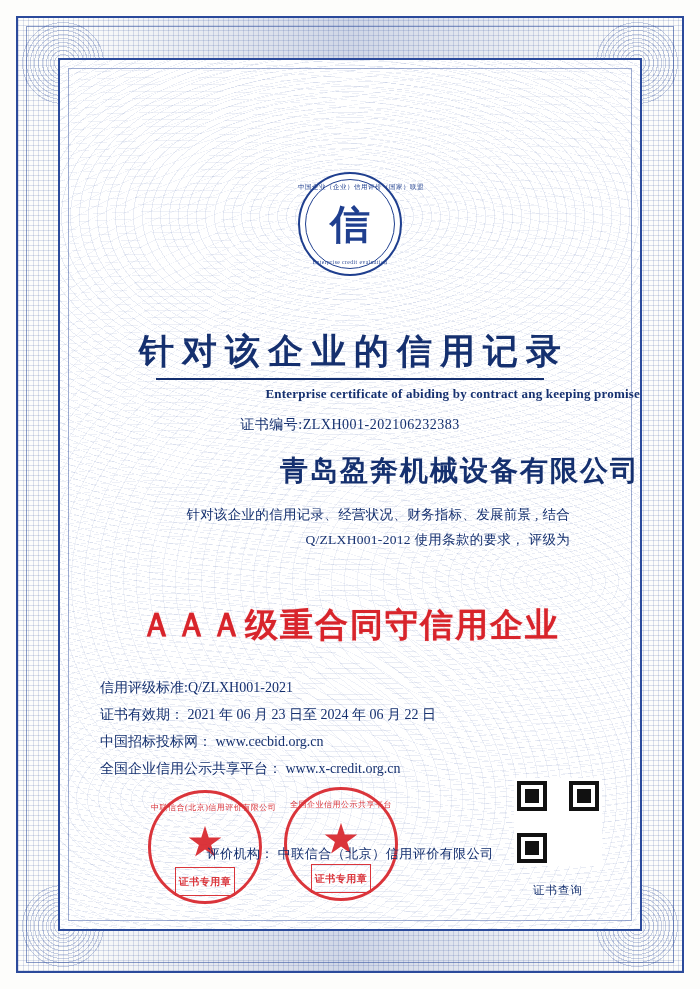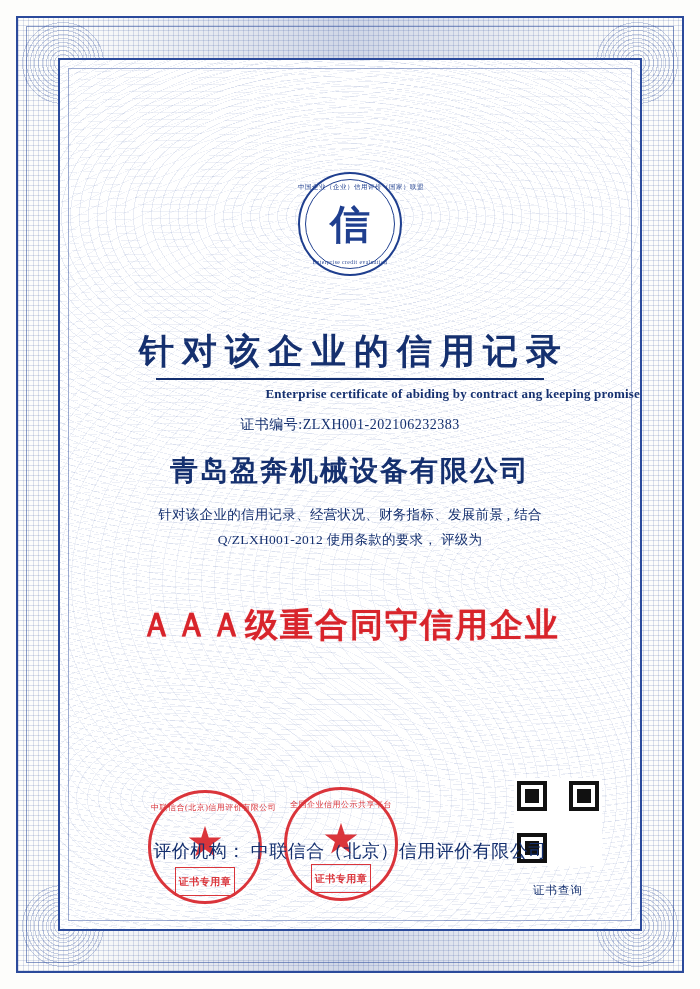--- a/index.html
+++ b/index.html
@@ -203,32 +203,32 @@
     text-align: center;
     font-size: 14px;
     color: #15306f;
     letter-spacing: .5px;
   }
 
   .company {
     position: absolute;
     top: 392px;
     left: 0; right: 0;
-    text-align: center;
+    text-align: right;
     font-size: 28px;
     font-weight: 700;
     color: #15306f;
     letter-spacing: 2px;
   }
 
   .body-text {
     position: absolute;
     top: 442px;
     left: 70px; right: 70px;
-    text-align: center;
+    text-align: right;
     font-size: 13.5px;
     line-height: 25px;
     color: #15306f;
     letter-spacing: .3px;
   }
 
   .award {
     position: absolute;
     top: 543px;
     left: 0; right: 0;
@@ -339,21 +339,21 @@
     font-size: 11.5px;
     color: #15306f;
     letter-spacing: 1px;
   }
 
   .issuer {
     position: absolute;
     bottom: 66px;
     left: 0; right: 0;
     text-align: center;
-    font-size: 18px;
+    font-size: 13px;
     color: #15306f;
     letter-spacing: .5px;
   }
 </style>
 </head>
 <body>
 
 <div class="certificate">
 
   <div class="border-outer"></div>
@@ -384,20 +384,26 @@
 
       <div class="company">青岛盈奔机械设备有限公司</div>
 
       <div class="body-text">
         <div>针对该企业的信用记录、经营状况、财务指标、发展前景 , 结合</div>
         <div>Q/ZLXH001-2012 使用条款的要求，  评级为</div>
       </div>
 
       <div class="award">ＡＡＡ级重合同守信用企业</div>
 
+      <div class="details">
+        <div class="row">信用评级标准:Q/ZLXH001-2021</div>
+        <div class="row">证书有效期： 2021 年 06 月 23 日至 2024 年 06 月 22 日</div>
+        <div class="row">中国招标投标网：  www.cecbid.org.cn</div>
+        <div class="row">全国企业信用公示共享平台：  www.x-credit.org.cn</div>
+      </div>
 
       <div class="seal left">
         <div class="seal-arc">中联信合(北京)信用评价有限公司</div>
         <div class="star"></div>
         <div class="seal-bottom">
           <span class="boxed">证书专用章</span>
         </div>
       </div>
 
       <div class="seal right">

